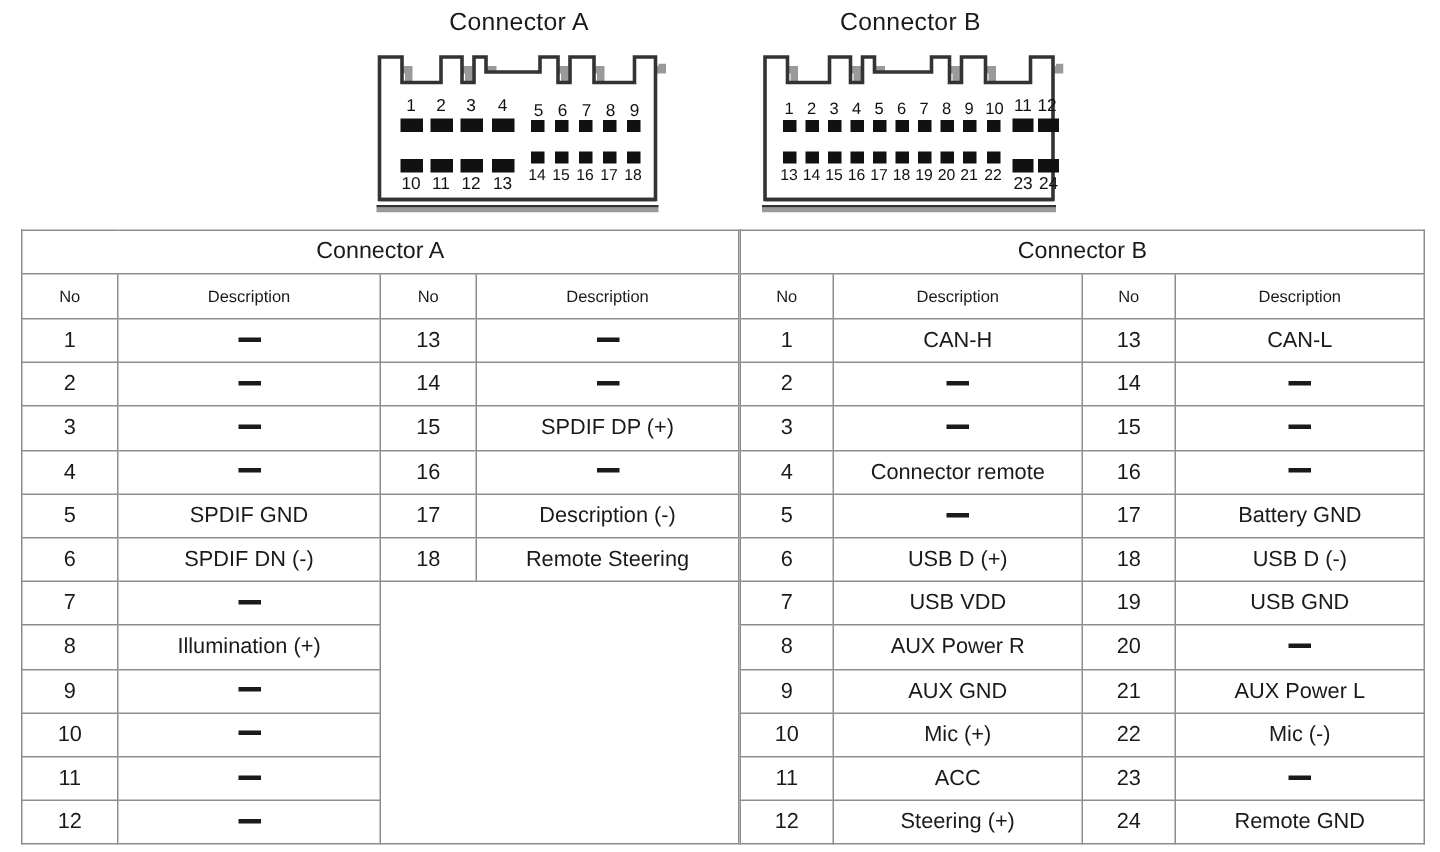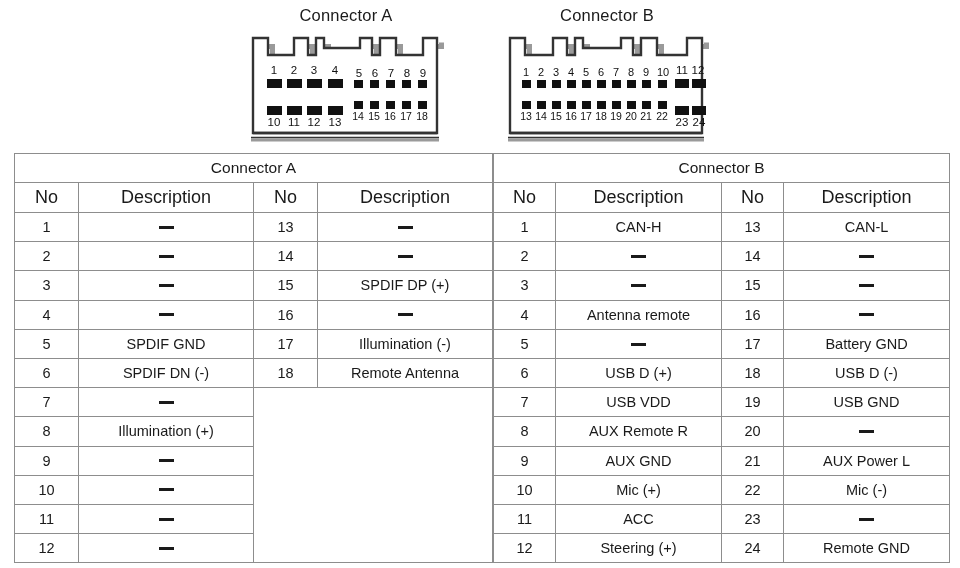--- a/index.html
+++ b/index.html
@@ -69,21 +69,21 @@
     vertical-align: middle;
     overflow: hidden;
     white-space: nowrap;
   }
   table.pinout th.group-title {
     font-size: 15.5px;
     height: 28px;
     border-bottom: 1px solid #8d8d8d;
   }
   table.pinout th.col-head {
-    font-size: 18px;
+    font-size: 11px;
     height: 29px;
   }
   td.pin-no { font-size: 14.5px; }
   td.pin-desc { font-size: 14.5px; }
   td.blank-fill { border-left: 1px solid #8d8d8d; }
   .dash {
     display: inline-block;
     width: 15px;
     height: 3px;
     background: #1a1a1a;
@@ -310,27 +310,27 @@
       <tr>
         <td class="pin-no">4</td>
         <td class="pin-desc"><span class="dash"></span></td>
         <td class="pin-no">16</td>
         <td class="pin-desc"><span class="dash"></span></td>
       </tr>
       <tr>
         <td class="pin-no">5</td>
         <td class="pin-desc">SPDIF GND</td>
         <td class="pin-no">17</td>
-        <td class="pin-desc">Illumination (-)</td>
+        <td class="pin-desc">Description (-)</td>
       </tr>
       <tr>
         <td class="pin-no">6</td>
         <td class="pin-desc">SPDIF DN (-)</td>
         <td class="pin-no">18</td>
-        <td class="pin-desc">Remote Antenna</td>
+        <td class="pin-desc">Remote Steering</td>
       </tr>
       <tr>
         <td class="pin-no">7</td>
         <td class="pin-desc"><span class="dash"></span></td>
         <td class="blank-fill" colspan="2" rowspan="6"></td>
       </tr>
       <tr>
         <td class="pin-no">8</td>
         <td class="pin-desc">Illumination (+)</td>
       </tr>
@@ -385,21 +385,21 @@
         <td class="pin-desc"><span class="dash"></span></td>
       </tr>
       <tr>
         <td class="pin-no">3</td>
         <td class="pin-desc"><span class="dash"></span></td>
         <td class="pin-no">15</td>
         <td class="pin-desc"><span class="dash"></span></td>
       </tr>
       <tr>
         <td class="pin-no">4</td>
-        <td class="pin-desc">Antenna remote</td>
+        <td class="pin-desc">Connector remote</td>
         <td class="pin-no">16</td>
         <td class="pin-desc"><span class="dash"></span></td>
       </tr>
       <tr>
         <td class="pin-no">5</td>
         <td class="pin-desc"><span class="dash"></span></td>
         <td class="pin-no">17</td>
         <td class="pin-desc">Battery GND</td>
       </tr>
       <tr>
@@ -409,21 +409,21 @@
         <td class="pin-desc">USB D (-)</td>
       </tr>
       <tr>
         <td class="pin-no">7</td>
         <td class="pin-desc">USB VDD</td>
         <td class="pin-no">19</td>
         <td class="pin-desc">USB GND</td>
       </tr>
       <tr>
         <td class="pin-no">8</td>
-        <td class="pin-desc">AUX Remote R</td>
+        <td class="pin-desc">AUX Power R</td>
         <td class="pin-no">20</td>
         <td class="pin-desc"><span class="dash"></span></td>
       </tr>
       <tr>
         <td class="pin-no">9</td>
         <td class="pin-desc">AUX GND</td>
         <td class="pin-no">21</td>
         <td class="pin-desc">AUX Power L</td>
       </tr>
       <tr>

